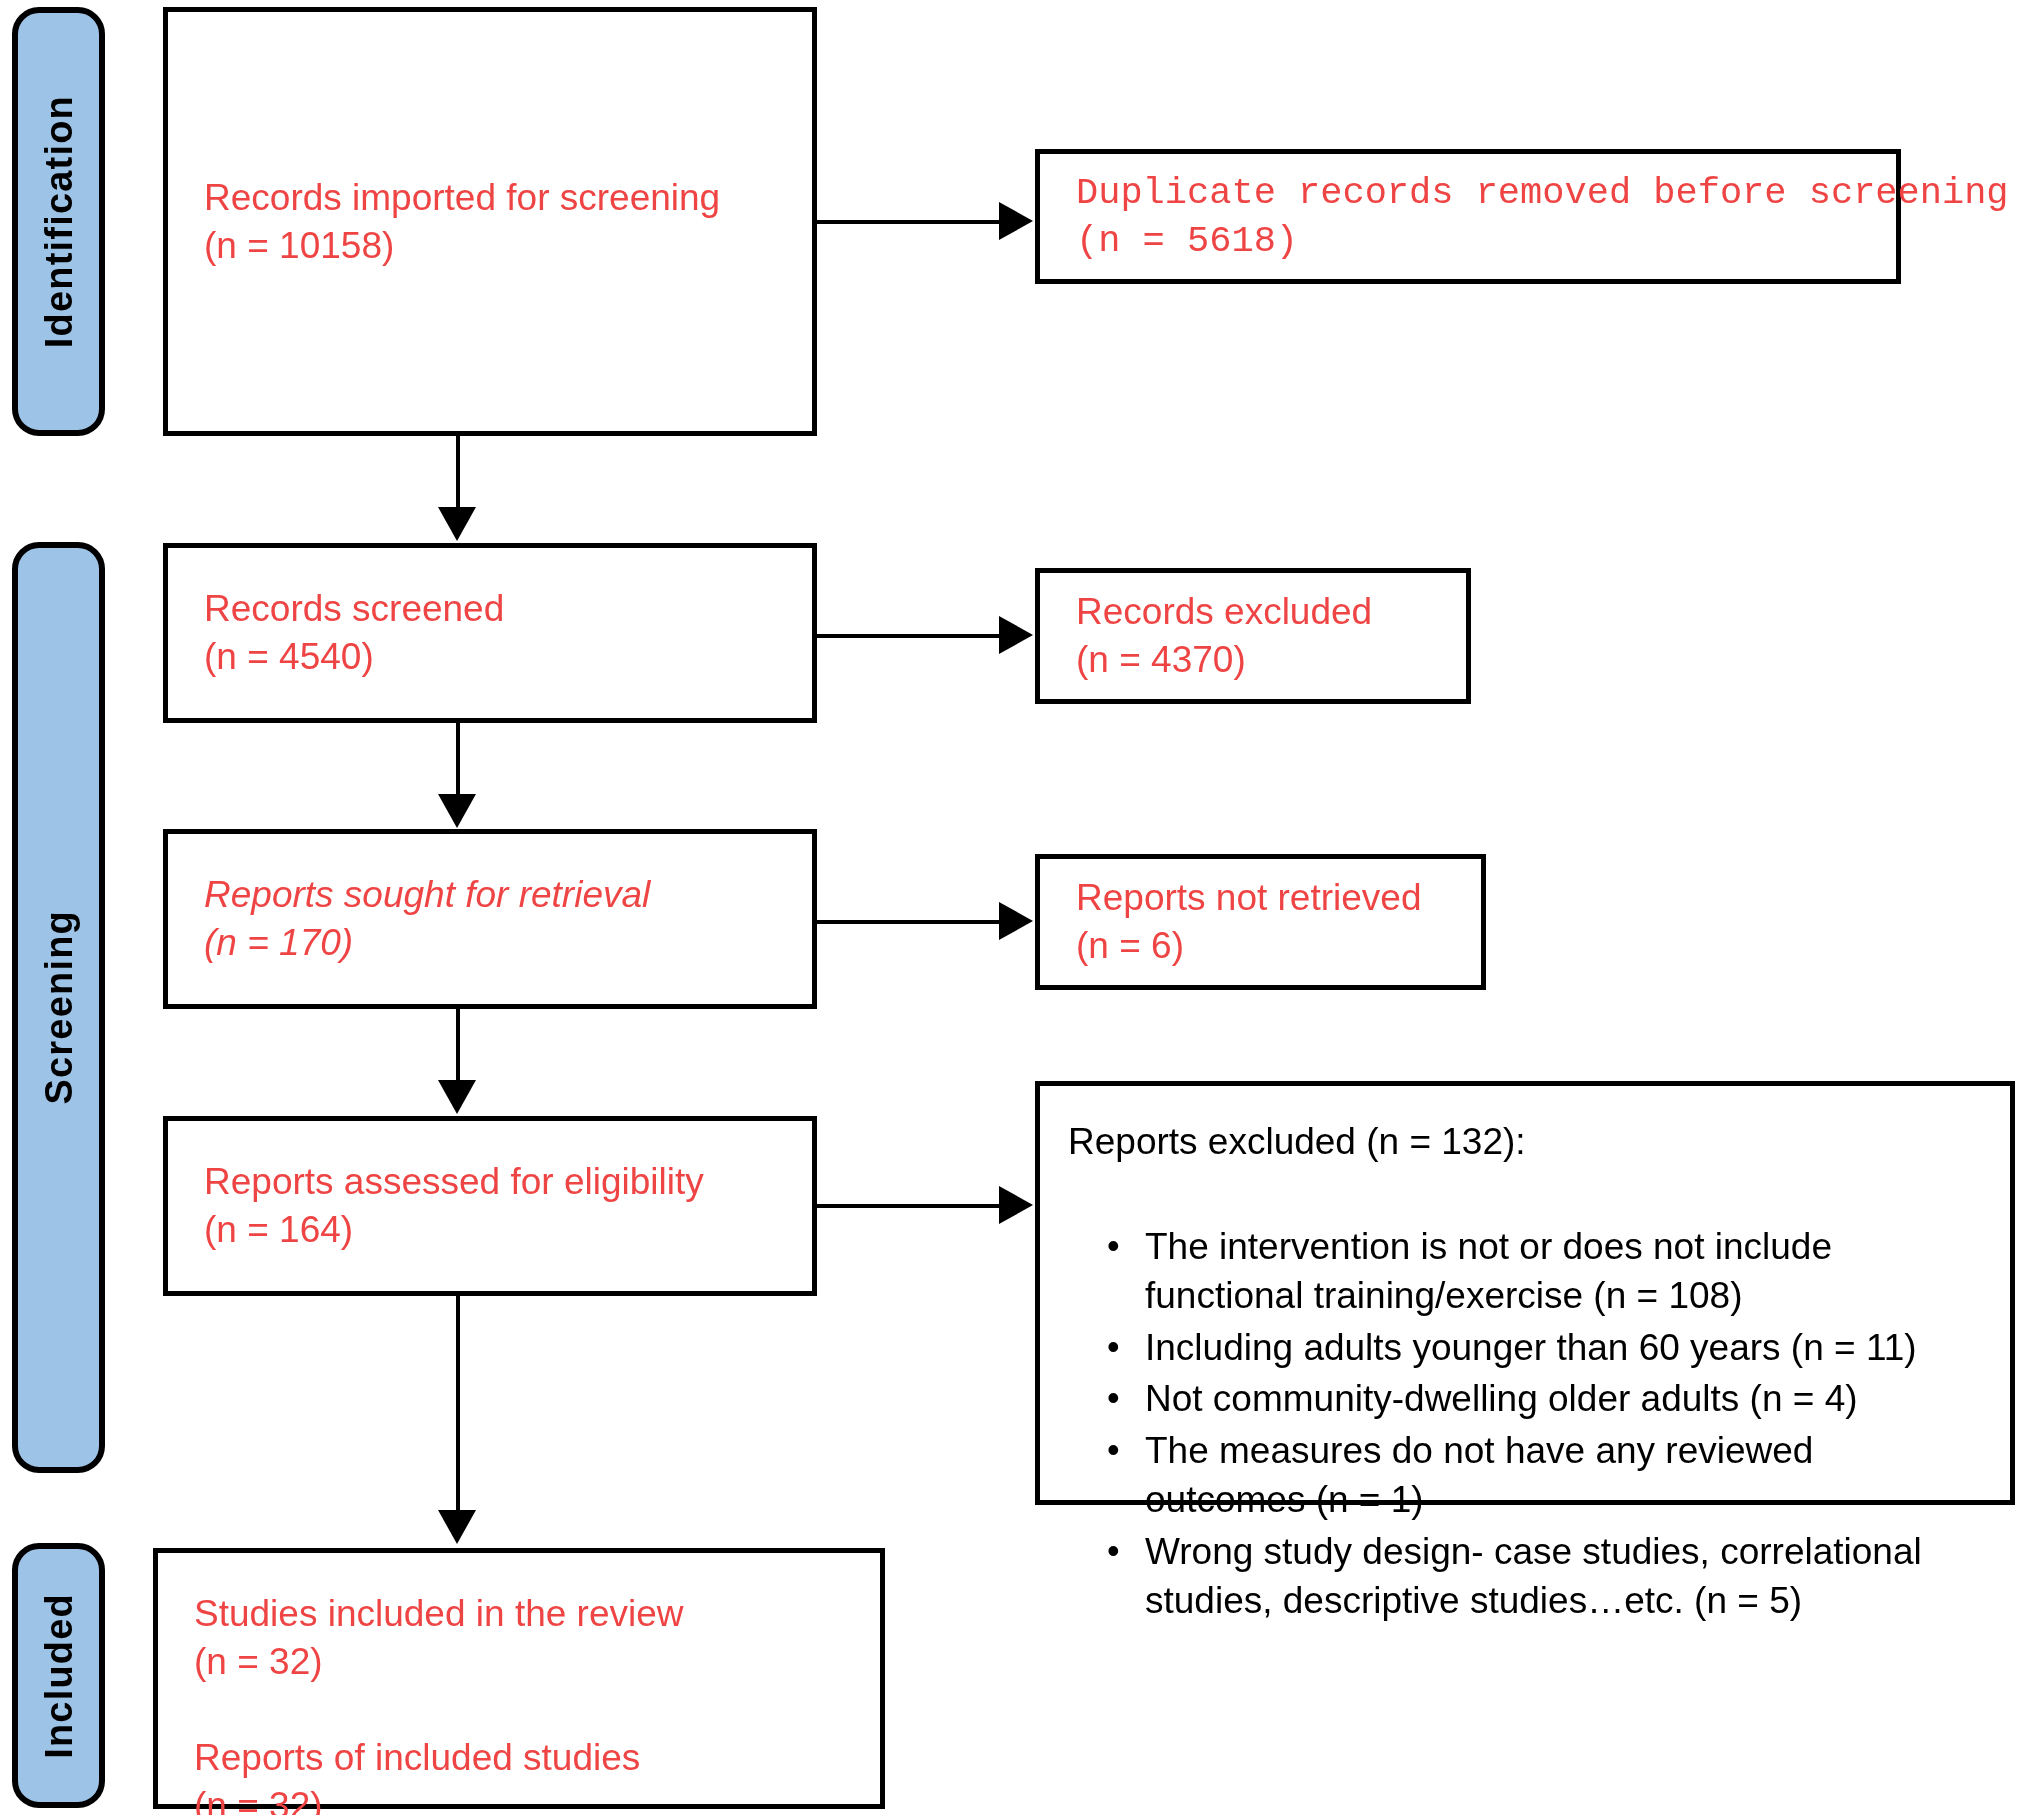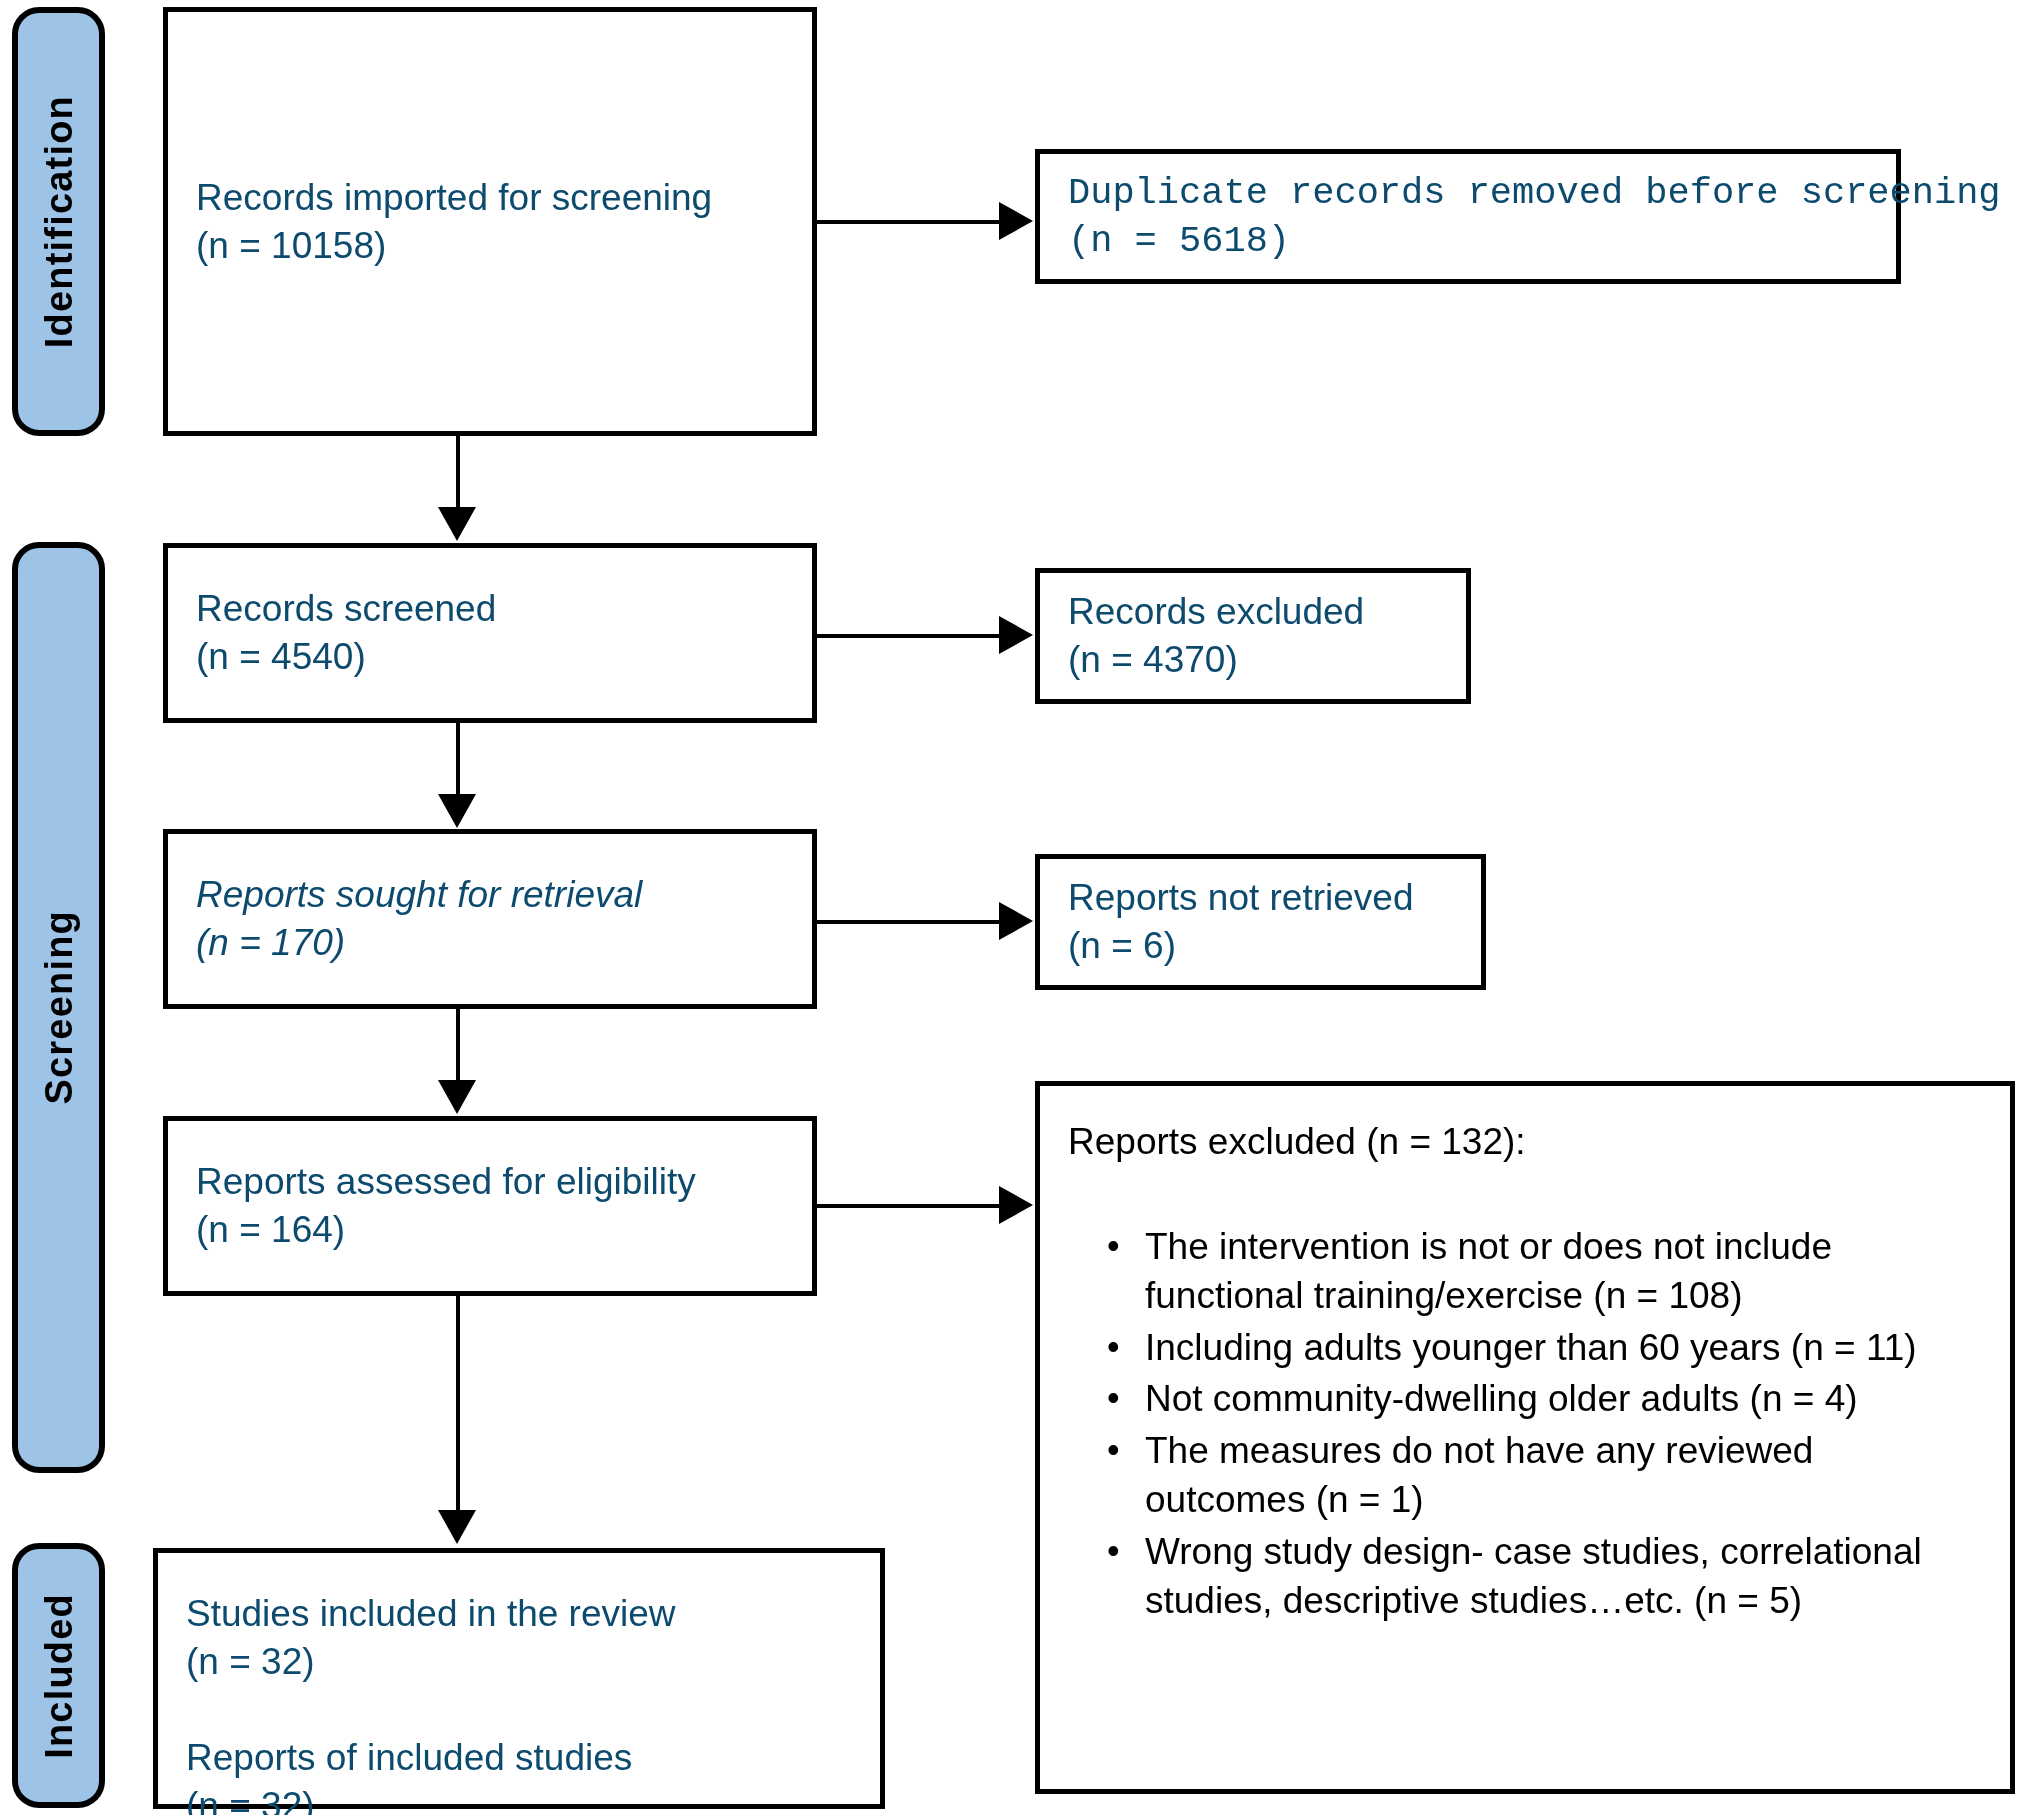--- a/index.html
+++ b/index.html
@@ -41,25 +41,25 @@
   
   .flow-box {
     position: absolute;
     background: #ffffff;
     border: 5.5px solid #000000;
     box-sizing: border-box;
     padding: 0;
   }
   .box-text {
     position: absolute;
-    left: 28px;
+    left: 36px;
     right: 14.7px;
     font-size: 37px;
     line-height: 1.30;
-    color: #0c4a6e;
+    color: #ef4444;
   }
   .box-text .line { display: block; white-space: nowrap; }
 
   
   .vcenter {
     top: 50%;
     transform: translateY(-50%);
   }
 
   
@@ -201,21 +201,21 @@
   <div class="conn-v" style="left:456px; top:1009px; height:75px;"></div>
   <div class="arrow-down" style="left:438px; top:1080px;"></div>
 
   <div class="flow-box" style="left:163px; top:1116px; width:654px; height:180px;padding-left:6px;">
     <div class="box-text vcenter">
       <span class="line">Reports assessed for eligibility</span>
       <span class="line">(n = 164)</span>
     </div>
   </div>
 
-  <div class="flow-box" style="left:1035px; top:1081px; width:980px; height:713px;">
+  <div class="flow-box" style="left:1035px; top:1081px; width:980px; height:424px;">
     <div class="reasons-head">Reports excluded (n = 132):</div>
     <ul class="reasons">
       <li>The intervention is not or does not include functional training/exercise (n = 108)</li>
       <li>Including adults younger than 60 years (n = 11)</li>
       <li>Not community-dwelling older adults (n = 4)</li>
       <li>The measures do not have any reviewed outcomes (n = 1)</li>
       <li>Wrong study design- case studies, correlational studies, descriptive studies…etc. (n = 5)</li>
     </ul>
   </div>
 

